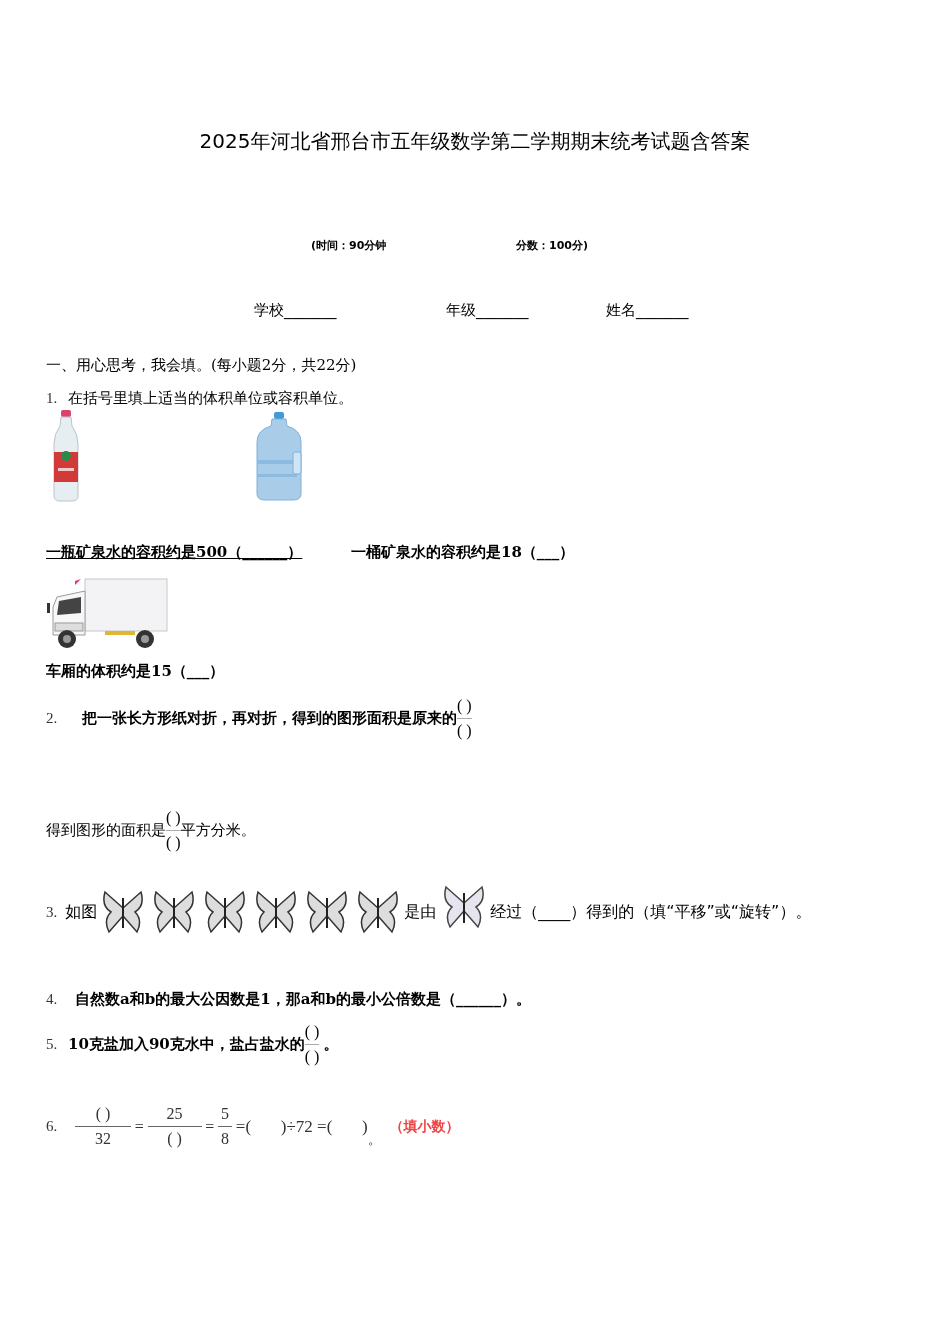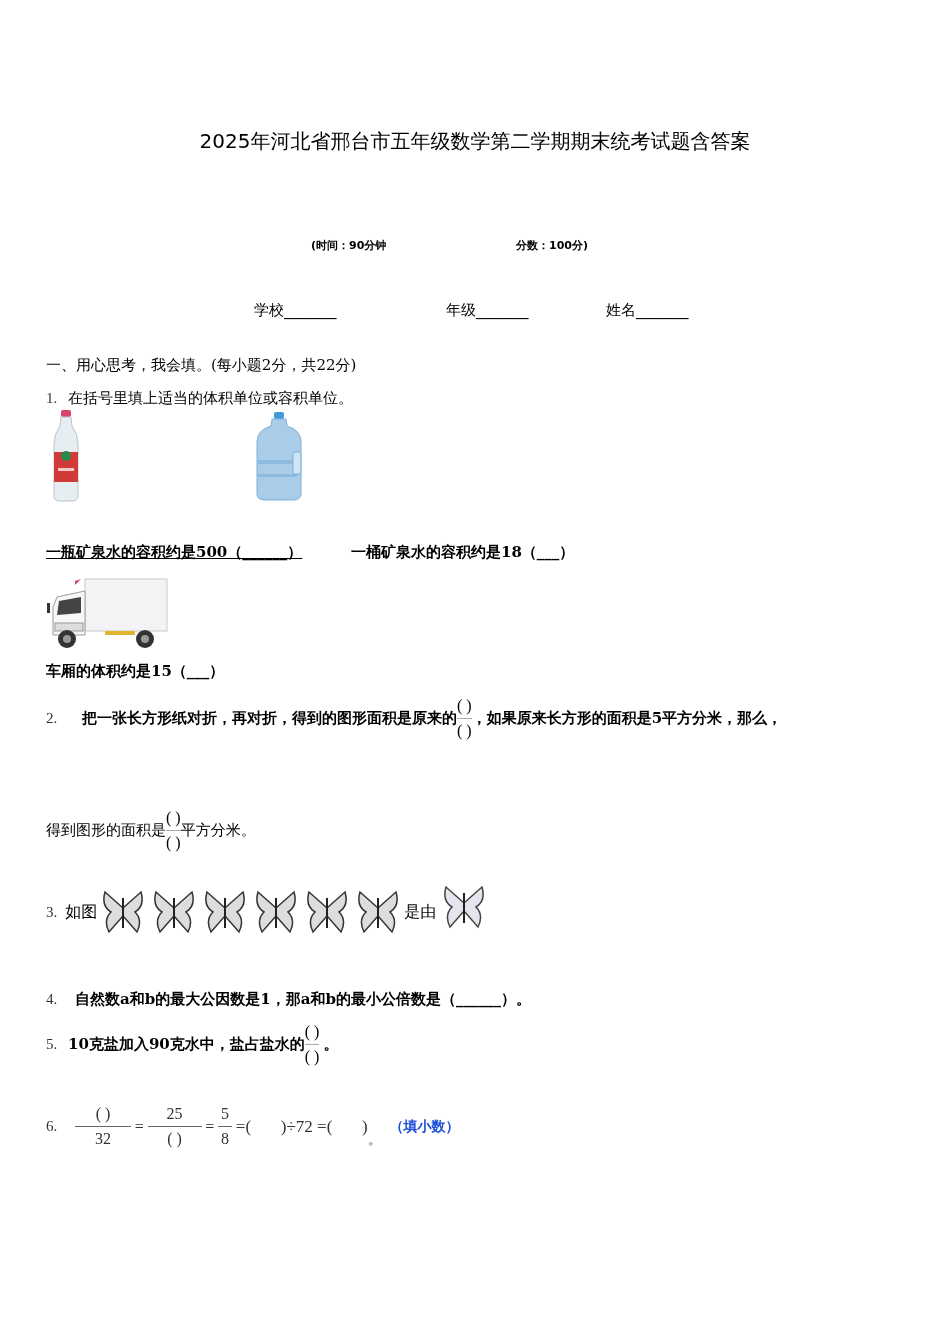--- a/index.html
+++ b/index.html
@@ -85,21 +85,21 @@
 </div>
 
 <div class="abs txt b" style="left:46px; top:662px;">车厢的体积约是15（___）</div>
 
 <div class="abs txt" style="left:46px; top:696px;">
   <span class="num" style="vertical-align:middle;">2.</span>
   <span class="b" style="vertical-align:middle; margin-left:20px;">把一张长方形纸对折，再对折，得到的图形面积是原来的</span><span class="frac serif">
     <span class="top">(    )</span>
     <span class="bar"></span>
     <span class="bot">(    )</span>
-  </span><span class="b" style="vertical-align:middle;">，如果原来长方形的面积是5平方分米，那么，</span>
+  </span>
 </div>
 
 <div class="abs txt" style="left:46px; top:808px;">
   <span class="sans" style="vertical-align:middle;">得到图形的面积是</span><span class="frac serif">
     <span class="top">(    )</span>
     <span class="bar"></span>
     <span class="bot">(    )</span>
   </span><span class="sans" style="vertical-align:middle;">平方分米。</span>
 </div>
 
@@ -151,20 +151,21 @@
       </svg>
   </span>
   <span class="sans" style="margin-left:4px; font-size:16px;">是由</span>
   <svg class="bfly" style="margin-left:6px; margin-top:-10px;" viewBox="0 0 44 48">
       <g fill="#e6e4ee" stroke="#444" stroke-width="1.5">
         <path d="M22 20 L4 4 Q0 18 10 24 Q2 32 8 44 L22 28 Z"></path>
         <path d="M22 20 L40 4 Q44 18 34 24 Q42 32 36 44 L22 28 Z"></path>
       </g>
       <path d="M22 10 L22 40" stroke="#222" stroke-width="2"></path>
     </svg>
+  <span class="sans" style="margin-left:4px; font-size:16px;">经过（____）得到的（填“平移”或“旋转”）。</span>
 </div>
 
 <div class="abs txt" style="left:46px; top:990px;">
   <span class="num">4.</span>
   <span class="b" style="margin-left:13px;">自然数a和b的最大公因数是1，那a和b的最小公倍数是（______）。</span>
 </div>
 
 <div class="abs txt" style="left:46px; top:1022px;">
   <span class="num" style="vertical-align:middle;">5.</span>
   <span class="b" style="vertical-align:middle; margin-left:6px;">10克盐加入90克水中，盐占盐水的</span><span class="frac serif">
@@ -187,14 +188,14 @@
     <span class="bar" style="border-color:#666;"></span>
     <span class="bot">(      )</span>
   </span>
   <span style="vertical-align:middle; font-size:16px;">=</span>
   <span class="frac" style="width:14px;">
     <span class="top">5</span>
     <span class="bar" style="border-color:#666;"></span>
     <span class="bot">8</span>
   </span>
   <span style="vertical-align:middle; font-size:17px; white-space:pre;">=(       )÷72 =(       )</span><span style="vertical-align:-14px; font-size:14px;">。</span>
-  <span class="b" style="vertical-align:middle; margin-left:4px; color:#1d4ed8; font-family:'DejaVu Serif', serif; font-size:14px;">（填小数）</span>
+  <span class="b" style="vertical-align:middle; margin-left:4px; color:#ef4444; font-family:'DejaVu Serif', serif; font-size:14px;">（填小数）</span>
 </div>
 
 </body></html>

